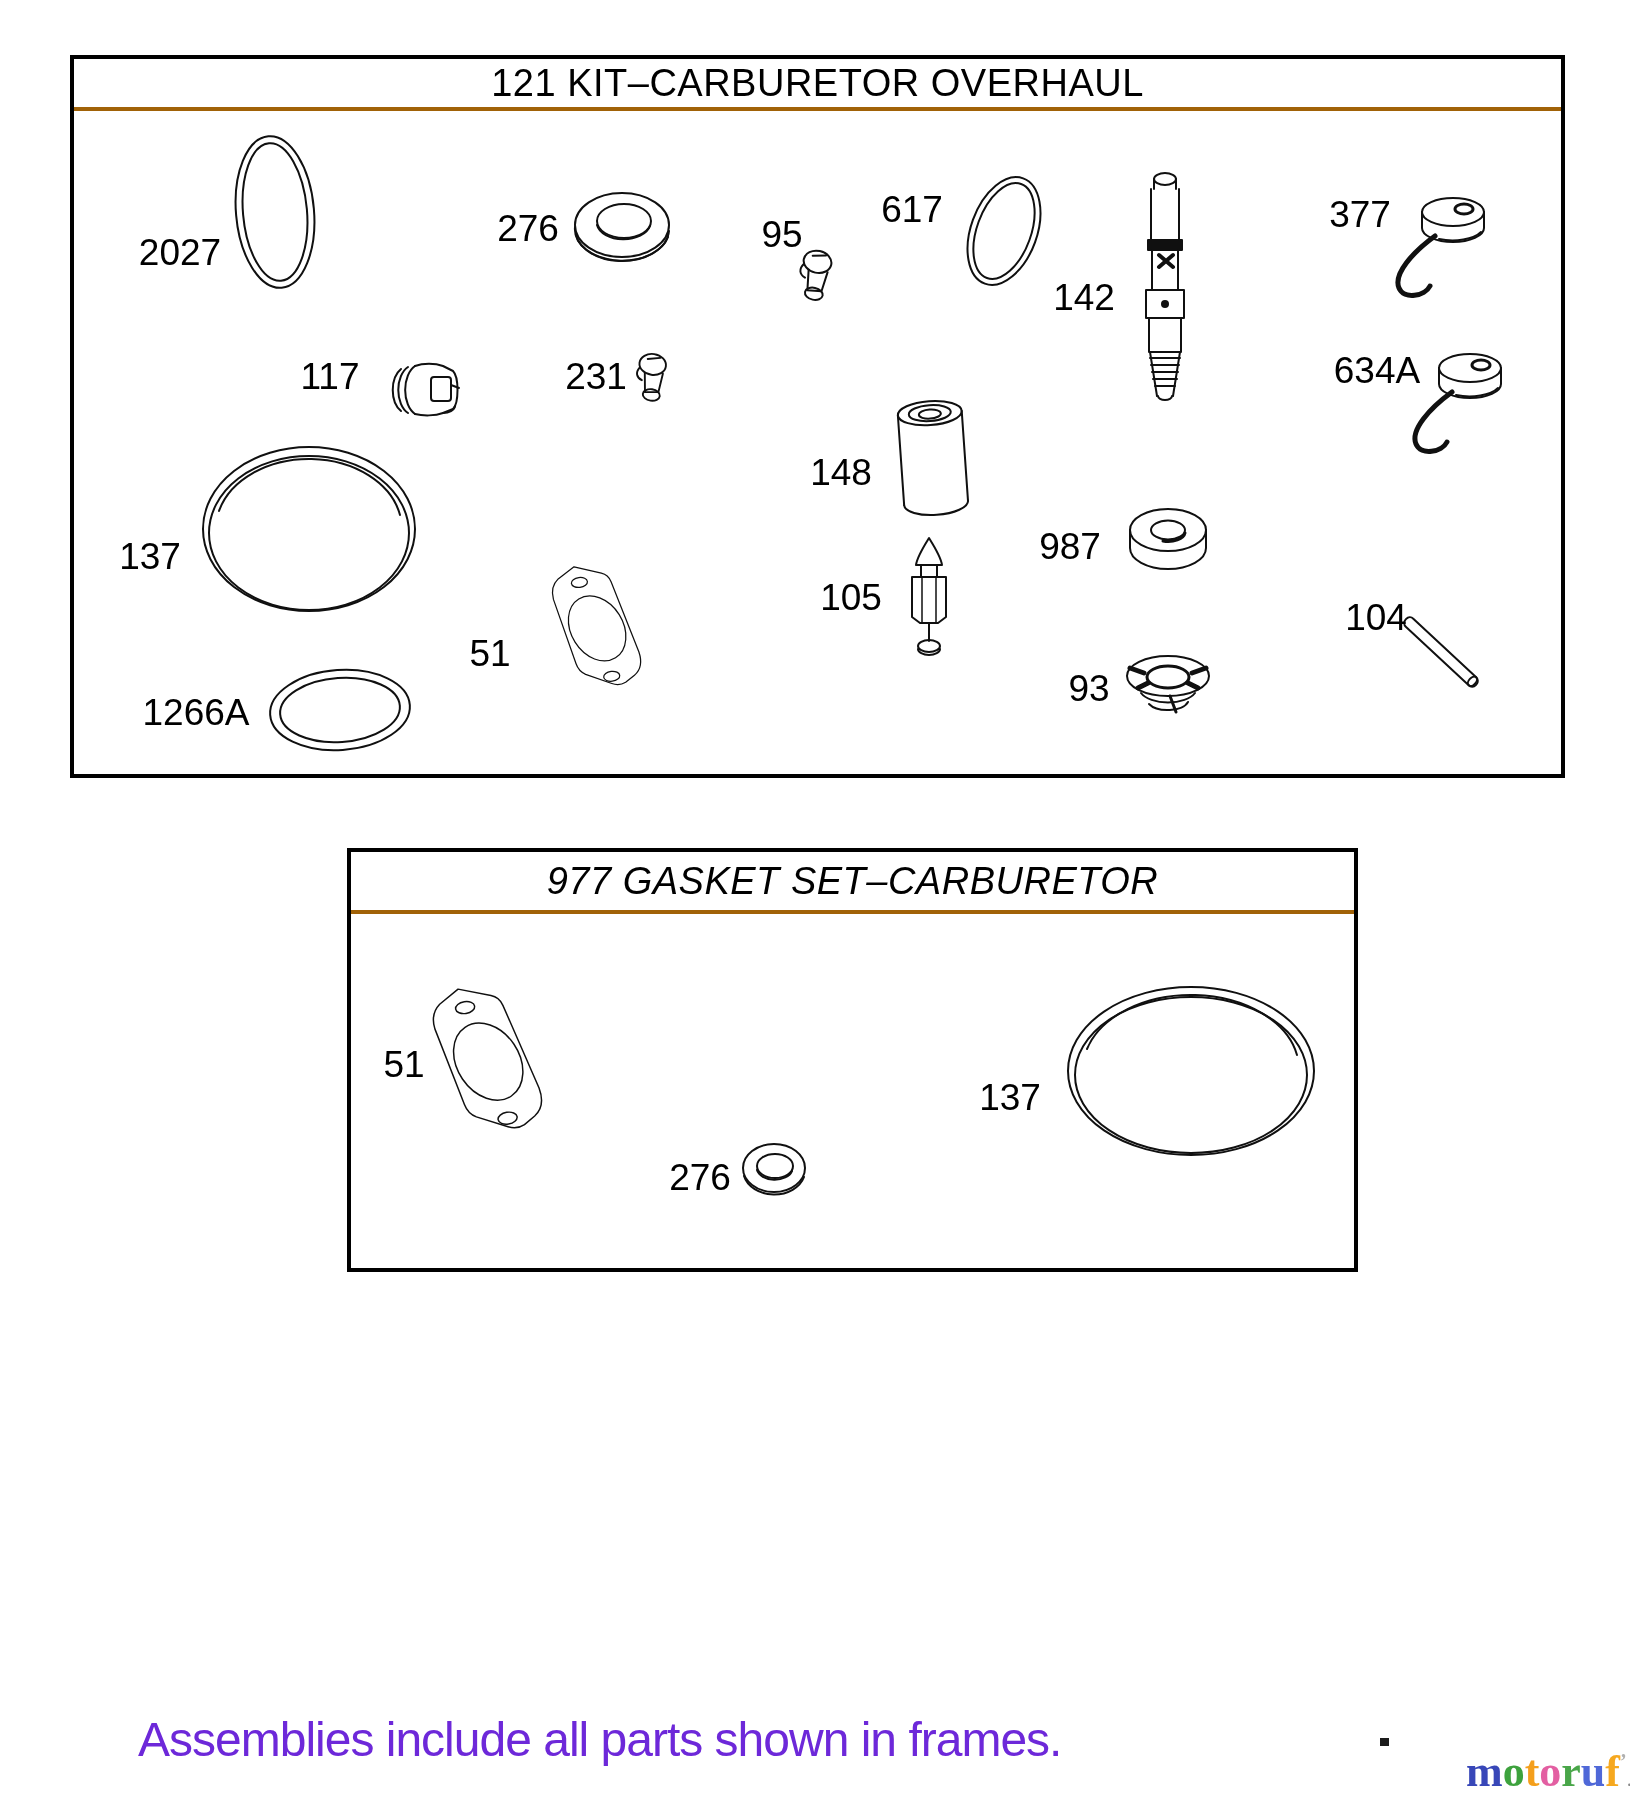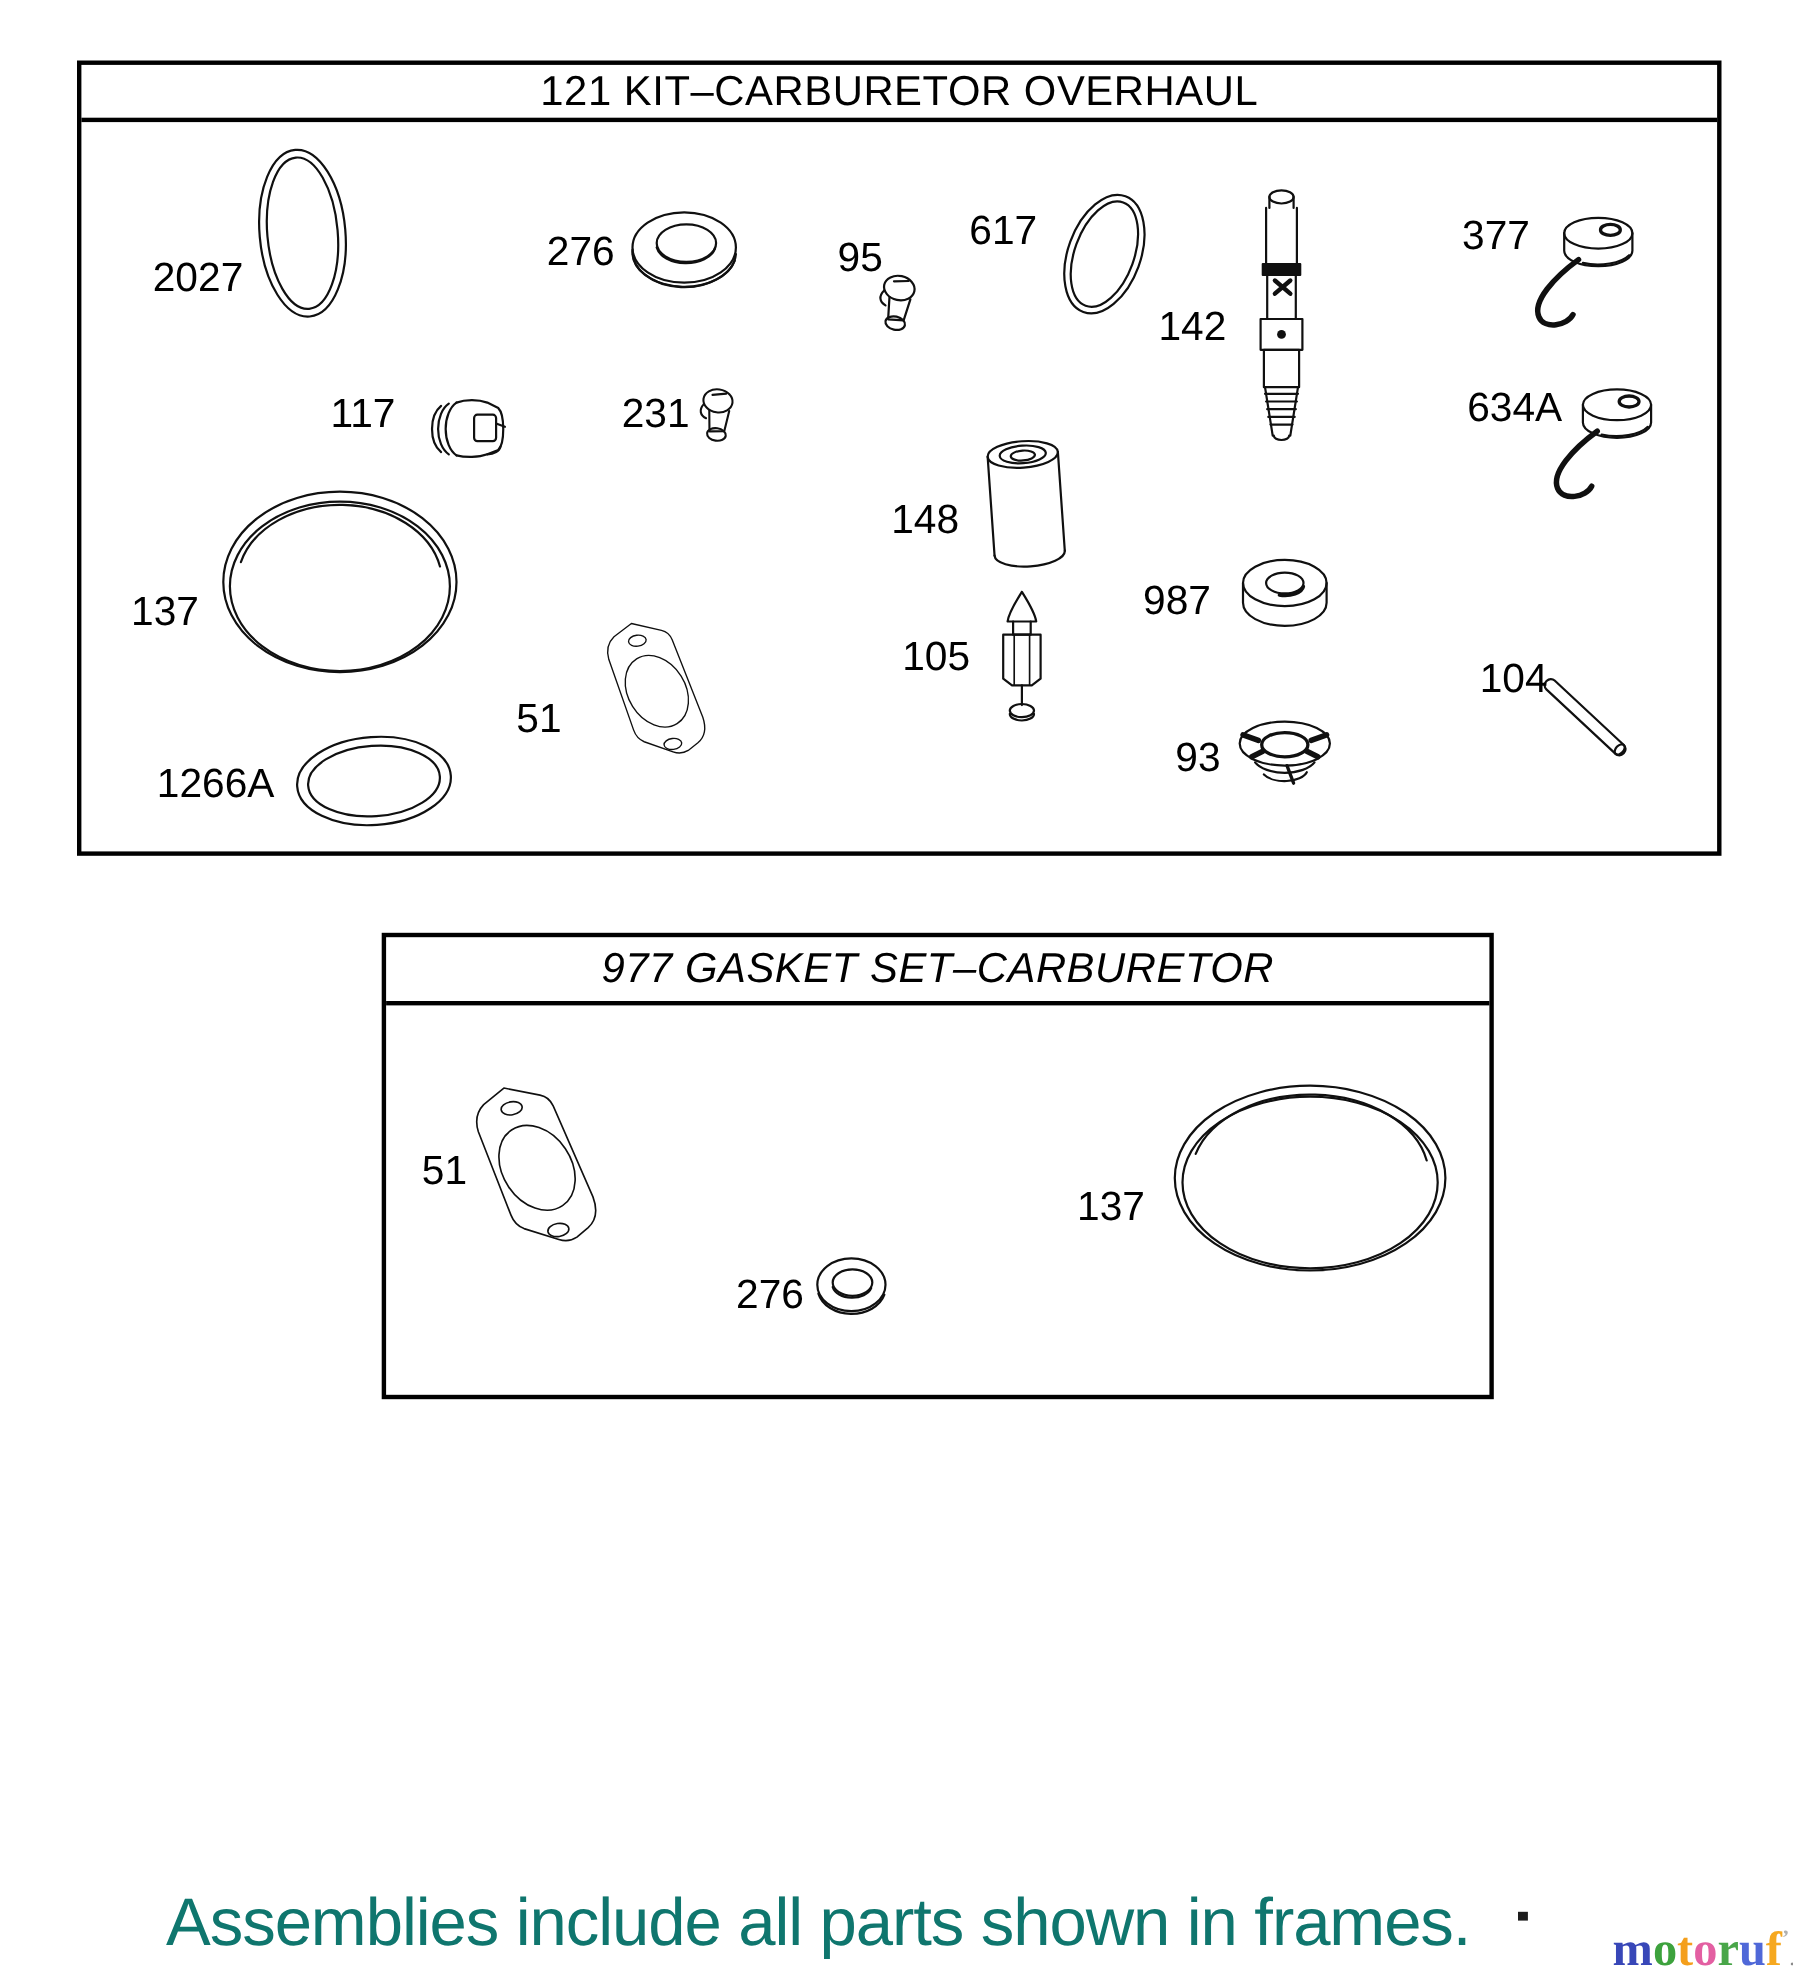--- a/index.html
+++ b/index.html
@@ -4,38 +4,38 @@
 <style>
   html,body{margin:0;padding:0;background:#fff;}
   #canvas{
     position:relative;width:1630px;height:1800px;background:#ffffff;
     font-family:"Liberation Sans",sans-serif;color:#000;overflow:hidden;
   }
   .frame{
     position:absolute;border:4px solid #000;background:#fff;box-sizing:border-box;
   }
   .frame-title{
-    width:100%;border-bottom:4px solid #000000;box-sizing:border-box;
+    width:100%;border-bottom:4px solid #a16207;box-sizing:border-box;
     display:flex;align-items:center;justify-content:center;
     font-size:38px;letter-spacing:0.5px;white-space:nowrap;
   }
   #frame-kit{left:70px;top:55px;width:1495px;height:723px;}
   #frame-kit .frame-title{height:52px;}
   #frame-gasket{left:347px;top:848px;width:1011px;height:424px;}
   #frame-gasket .frame-title{height:62px;font-style:italic;}
   .plabel{
     position:absolute;transform:translate(-50%,-50%);
     font-size:37px;white-space:nowrap;line-height:1;
   }
   #art{position:absolute;left:0;top:0;pointer-events:none;}
   #art *{vector-effect:none;}
   .ln{fill:none;stroke:#101010;stroke-width:2;stroke-linecap:round;stroke-linejoin:round;}
   #caption{
-    position:absolute;left:151px;top:1712px;font-size:61px;letter-spacing:-1px;
-    white-space:nowrap;color:#0f766e;
+    position:absolute;left:138px;top:1712px;font-size:48px;letter-spacing:-1px;
+    white-space:nowrap;color:#6d28d9;
   }
   #watermark{
     position:absolute;left:1466px;top:1750px;
     font-family:"Liberation Serif",serif;font-weight:700;font-size:44px;
     white-space:nowrap;line-height:1;
   }
   #watermark .tick{font-size:20px;color:#b0b0b0;vertical-align:18px;}
   #watermark .suffix{font-size:21px;color:#8a8a8a;font-weight:400;}
   #stray-mark{position:absolute;left:1380px;top:1738px;width:9px;height:8px;background:#1c1c1c;}
 </style>

